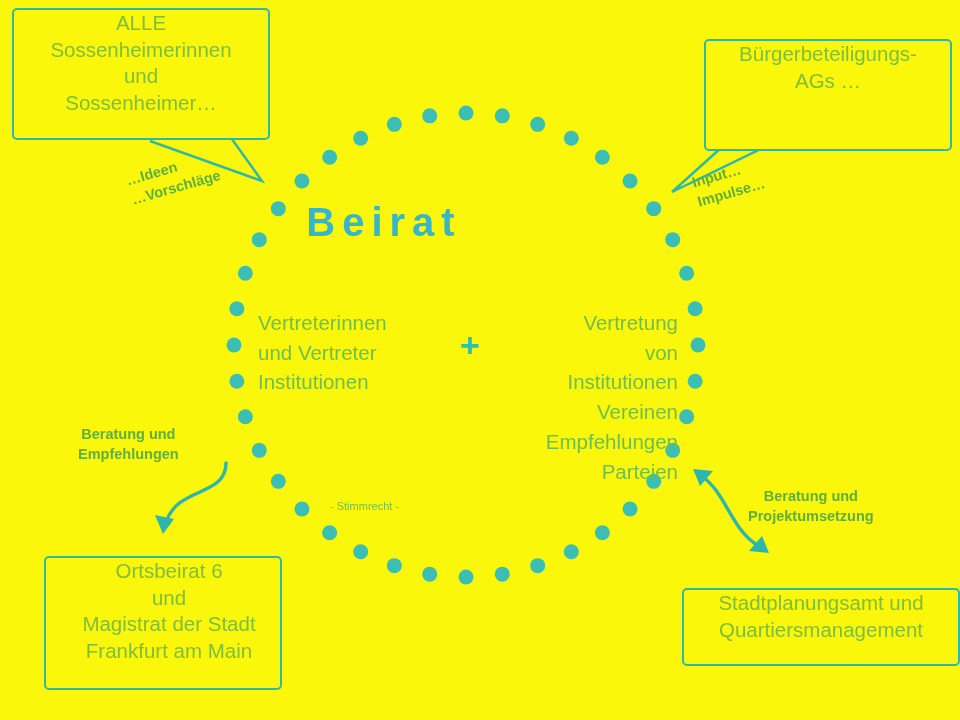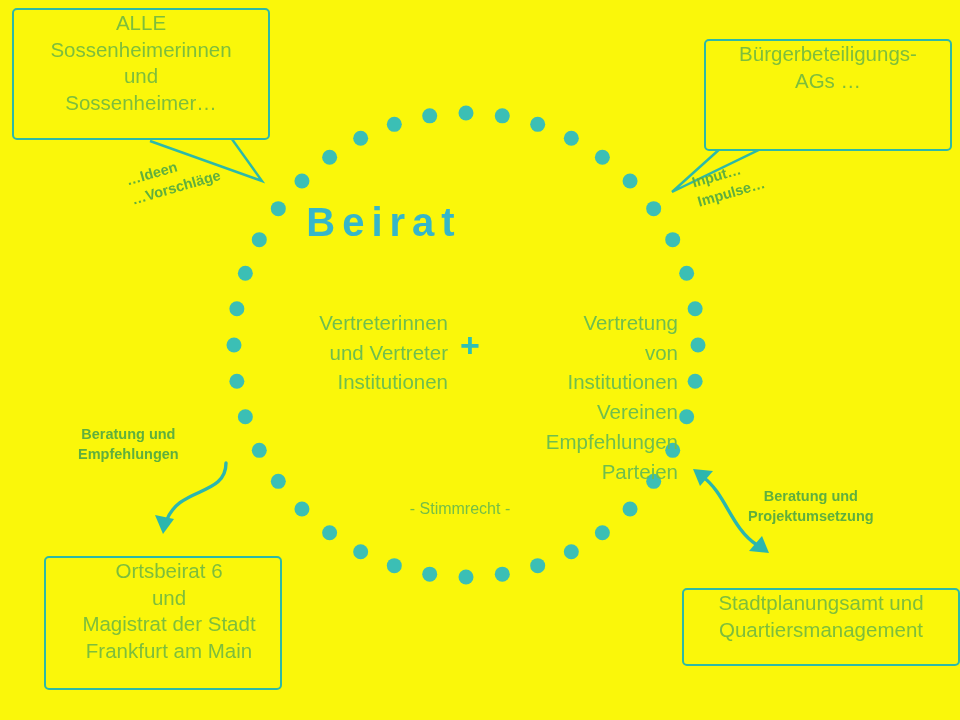--- a/index.html
+++ b/index.html
@@ -35,36 +35,36 @@
 
   
   #title-beirat{
     position:absolute;left:0;top:200px;width:768px;
     text-align:center;
     font-size:40px;font-weight:bold;letter-spacing:7px;
     color:#35B6C9;z-index:5;
   }
   #col-left{
     position:absolute;left:258px;top:308px;width:190px;
-    text-align:right;font-size:20.5px;line-height:1.45;
+    text-align:left;font-size:20.5px;line-height:1.45;
     color:#6FBE4E;z-index:5;
   }
   #col-right{
     position:absolute;left:488px;top:308px;width:190px;
     text-align:right;font-size:20.5px;line-height:1.45;
     color:#6FBE4E;z-index:5;
   }
   #plus-sign{
     position:absolute;left:440px;top:326px;width:60px;
     text-align:center;font-size:34px;font-weight:bold;
     color:#2FC0B4;z-index:5;
   }
   #stimmrecht{
-    position:absolute;left:320px;top:500px;width:280px;
-    text-align:center;font-size:16px;color:#74BE46;z-index:5;
+    position:absolute;left:330px;top:500px;width:280px;
+    text-align:left;font-size:11px;color:#74BE46;z-index:5;
   }
 
   
   .ann{
     position:absolute;
     font-size:14.5px;font-weight:bold;
     color:#5FAF3E;line-height:1.35;
     white-space:nowrap;z-index:7;
   }
   #ann-ideen{left:124px;top:172px;transform:rotate(-16deg);transform-origin:left top;text-align:left;}

